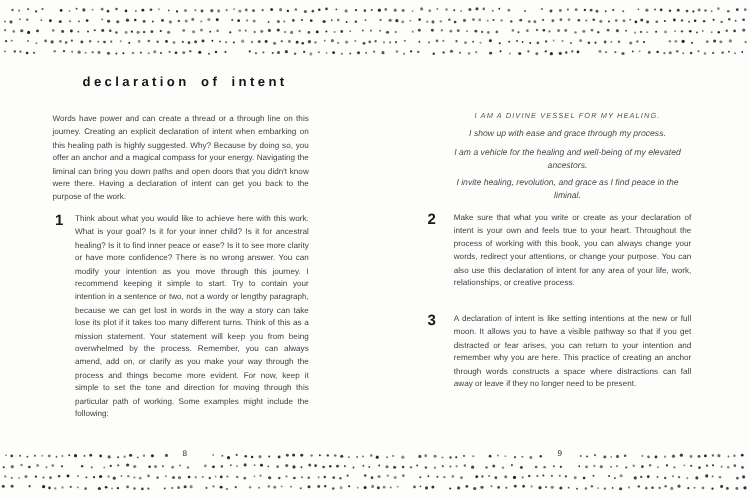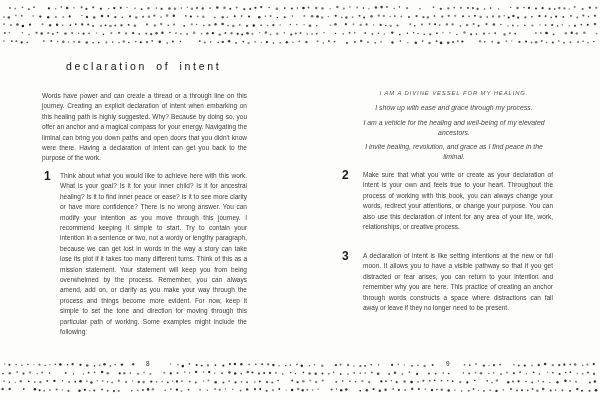--- a/index.html
+++ b/index.html
@@ -15,21 +15,21 @@
   .pagenum {
     position:absolute; top:360px; transform:translateX(-50%);
     font-size:6.5px; color:#2b2b2b; letter-spacing:0.5px;
     background:#fdfdfc; padding:0 3px; z-index:2;
   }
   .pagenum-left { left:148px; }
   .pagenum-right { left:448px; }
 
   .chapter-title {
     position:absolute; left:66px; top:60px;
-    font-size:10.5px; font-weight:normal; letter-spacing:2.7px; word-spacing:3.5px;
+    font-size:10.5px; font-weight:bold; letter-spacing:2.7px; word-spacing:3.5px;
     color:#151515;
   }
 
   .body-text {
     font-size:6.5px; line-height:10.4px; text-align:justify;
     color:#3e3e3e;
   }
 
   .intro { position:absolute; left:42px; top:91px; width:205px; }
 

